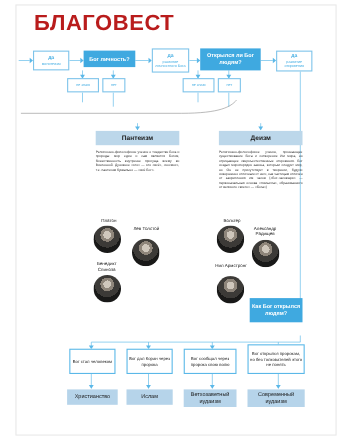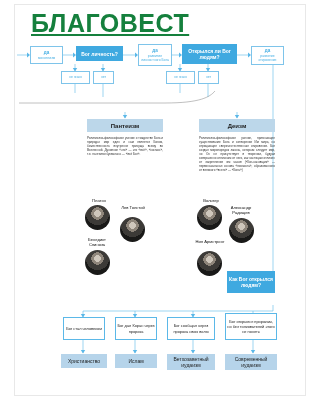--- a/index.html
+++ b/index.html
@@ -2,22 +2,22 @@
 <html><head>
 <meta charset="utf-8">
 <style>
   html,body{margin:0;padding:0;background:#ffffff;}
   body{width:320px;height:400px;overflow:hidden;
        font-family:"Liberation Sans","DejaVu Sans",sans-serif;}
   #page{position:relative;width:320px;height:400px;background:#ffffff;}
   #canvas{position:absolute;left:14px;top:4px;width:292px;height:392px;
           background:#ffffff;border:1px solid #e8e8e8;box-sizing:border-box;}
 
-  .hdr{position:absolute;left:16px;top:6px;font-weight:bold;font-size:25px;
-       letter-spacing:.5px;color:#15803d;line-height:1;text-decoration:underline;}
+  .hdr{position:absolute;left:16px;top:6px;font-weight:bold;font-size:20px;
+       letter-spacing:.5px;color:#b91c1c;line-height:1;}
 
   .box{position:absolute;box-sizing:border-box;display:flex;align-items:center;
        justify-content:center;text-align:center;}
 
   
   .wbox{background:#ffffff;border:1px solid #7ec4ea;color:#49b0e4;
         font-size:3.4px;line-height:1.25;padding:1px;}
   .wbox b{font-size:4.6px;display:block;font-weight:bold;}
 
   

